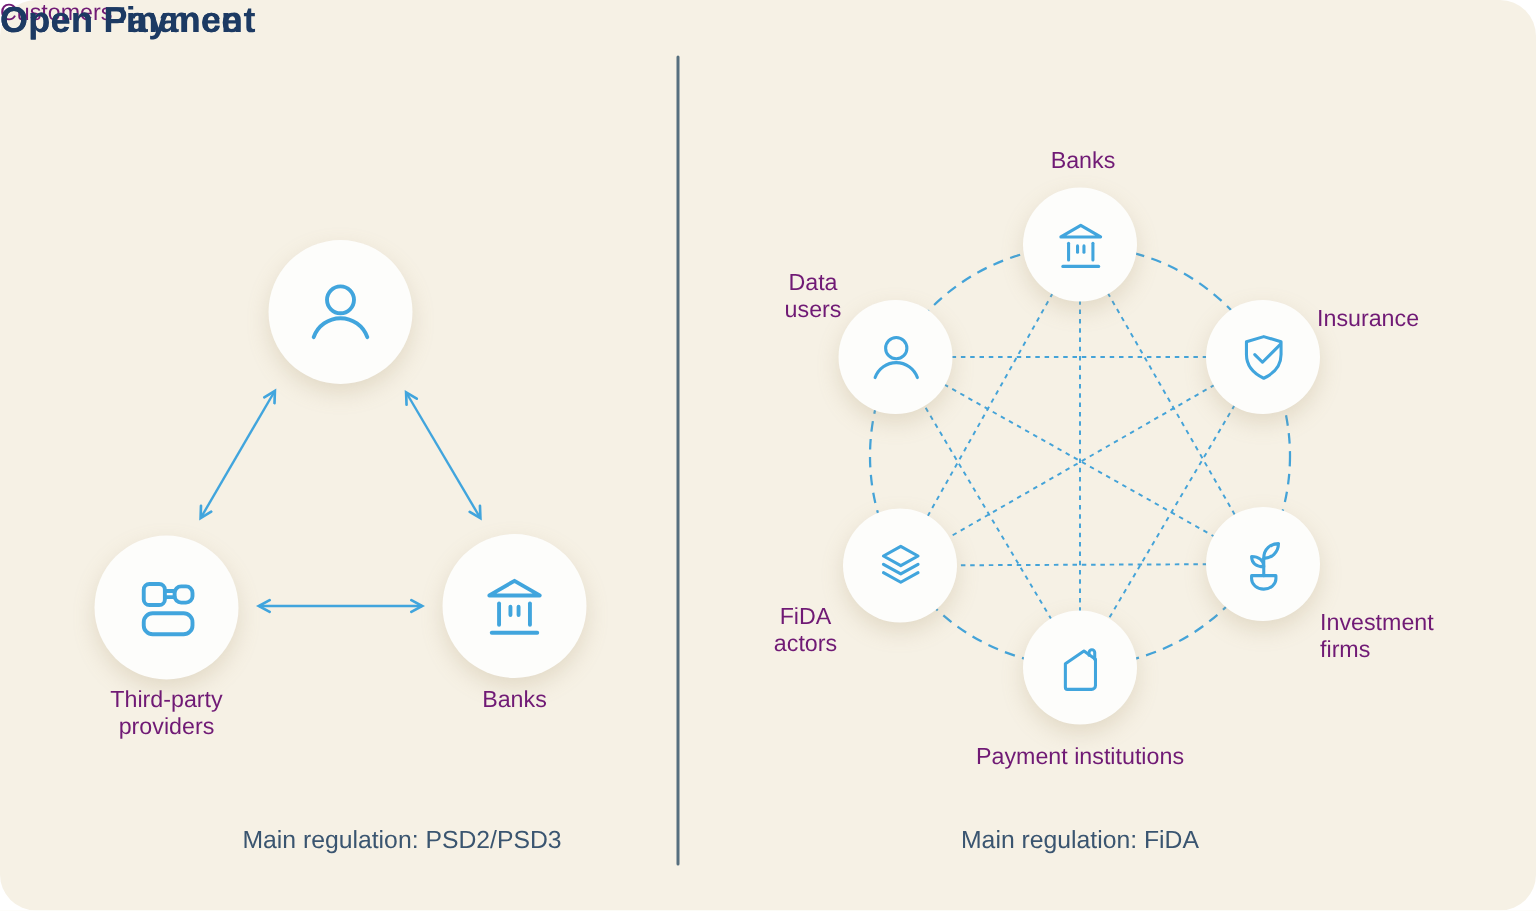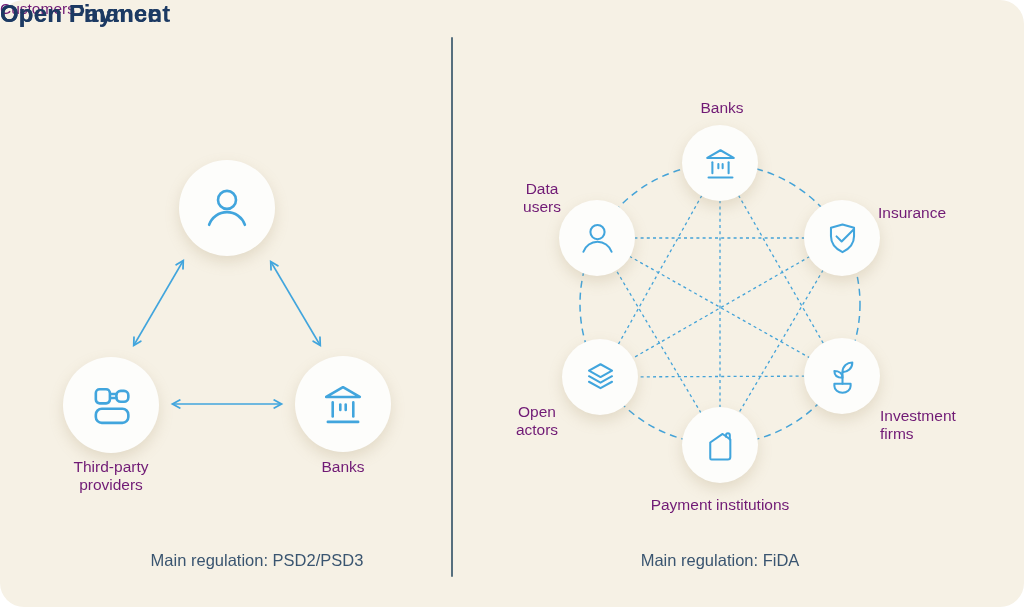--- a/index.html
+++ b/index.html
@@ -104,21 +104,21 @@
       <path d="M8.5 17.5 L24 8.5 L39.5 17.5 Z"></path>
       <path d="M14.5 22.5 V35.5"></path>
       <path d="M21.5 24.5 V29.5"></path>
       <path d="M26.5 24.5 V29.5"></path>
       <path d="M33.5 22.5 V35.5"></path>
       <path d="M10 40.5 H38"></path>
     </svg>
   </div>
   <div class="label center" style="left:273px; top:458px; width:140px;">Banks</div>
 
-  <div class="reg" style="left:0; top:551px; width:474px;padding-left:20px;">Main regulation: PSD2/PSD3</div>
+  <div class="reg" style="left:11px; top:551px; width:474px;padding-left:20px;">Main regulation: PSD2/PSD3</div>
 
   <div class="title right">Open Payment</div>
 
   <div class="label center" style="left:642px; top:99px; width:160px;">Banks</div>
   <div class="node sm" style="left:682px; top:125px;">
     <svg viewBox="0 0 48 48">
       <path d="M8.5 17.5 L24 8.5 L39.5 17.5 Z"></path>
       <path d="M14.5 22.5 V35.5"></path>
       <path d="M21.5 24.5 V29.5"></path>
       <path d="M26.5 24.5 V29.5"></path>
@@ -146,21 +146,21 @@
   </div>
 
   <div class="label center" style="left:620px; top:496px; width:200px;">Payment institutions</div>
   <div class="node sm" style="left:682px; top:407px;">
     <svg viewBox="0 0 48 48">
       <path d="M13.5 40.5 C12.5 40.5 12 39.8 12 38.8 V20.5 L26.5 10.5 L35.5 17 V37.5 a3 3 0 0 1 -3 3 Z"></path>
       <path d="M30.5 13.8 v-2 a2.2 2.2 0 0 1 4.4 0 v5.2"></path>
     </svg>
   </div>
 
-  <div class="label center" style="left:505px; top:403px; width:64px;">Open actors</div>
+  <div class="label center" style="left:505px; top:403px; width:64px;">FiDA actors</div>
   <div class="node sm" style="left:562px; top:339px;">
     <svg viewBox="0 0 48 48">
       <path d="M24 8.5 L37.5 16 L24 23.5 L10.5 16 Z"></path>
       <path d="M10.5 22.5 L24 30 L37.5 22.5"></path>
       <path d="M10.5 29 L24 36.5 L37.5 29"></path>
     </svg>
   </div>
 
   <div class="label center" style="left:512px; top:180px; width:60px;">Data users</div>
   <div class="node sm" style="left:559px; top:200px;">

